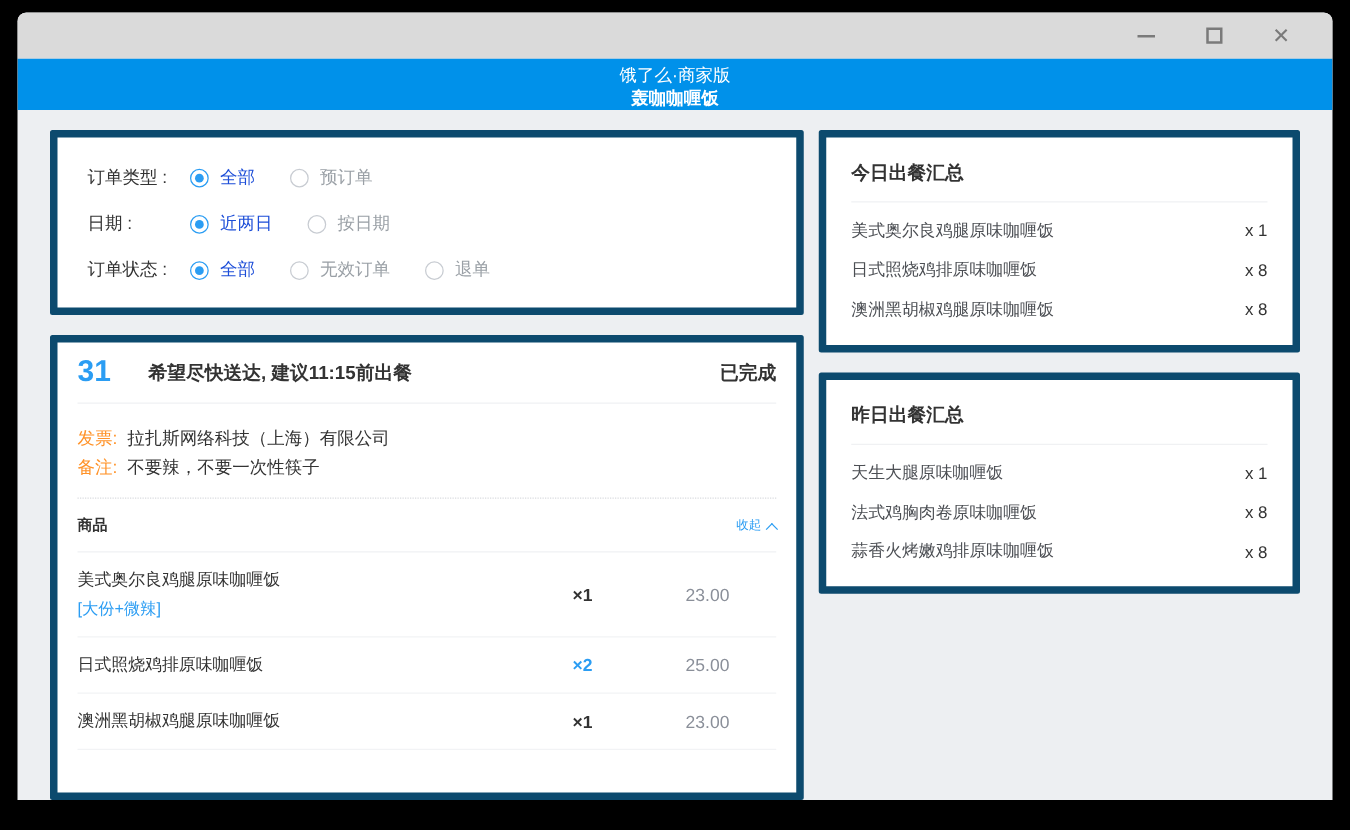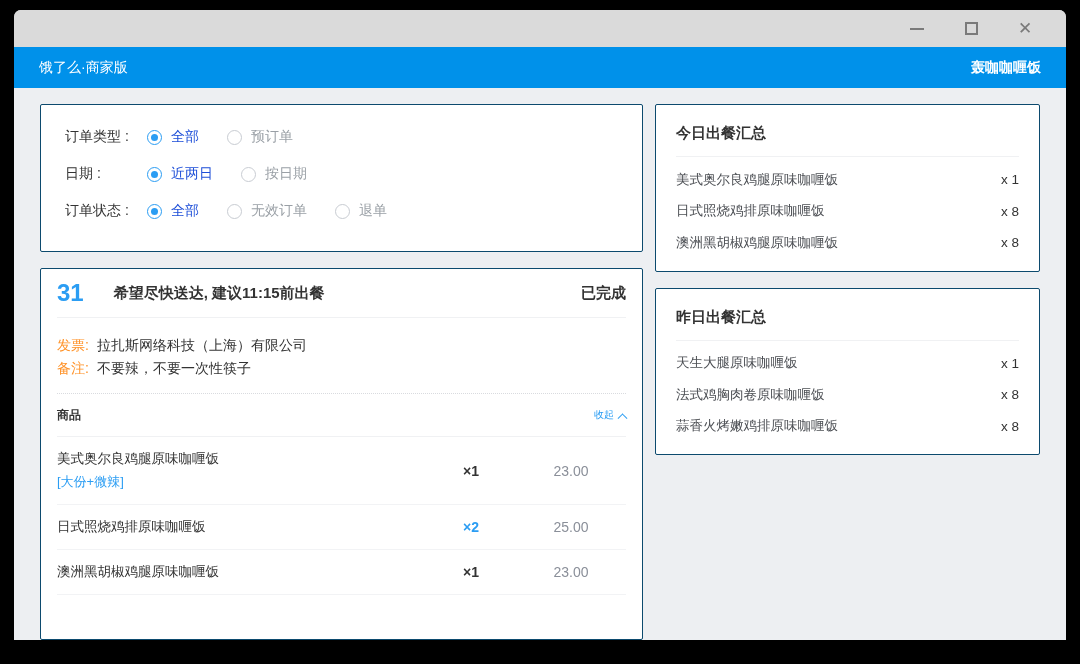--- a/index.html
+++ b/index.html
@@ -12,28 +12,28 @@
   .titlebar { height:37px; background:#dadada; display:flex; align-items:center;
     justify-content:flex-end; padding-right:24px; }
   .winbtn { width:34px; height:26px; display:flex; align-items:center; justify-content:center;
     margin-left:20px; cursor:default; }
   .glyph-min { width:14px; height:2px; background:#7a7a7a; }
   .glyph-max { width:13px; height:13px; border:2px solid #7a7a7a; }
   .glyph-close { font-size:17px; color:#7a7a7a; line-height:1; }
 
   
   .appbar { height:41px; background:#0091ea; color:#fff; display:flex;
-    align-items:center; justify-content:space-between; padding:0 25px; font-size:14px; }
+    align-items:center; justify-content:flex-end; padding:0 25px; font-size:14px;flex-direction:column; }
   .appbar .shop { font-weight:bold; }
 
   
   .content { height:552px; padding:16px 26px 0; display:flex; gap:12px; overflow:hidden; }
   .col-left { width:603px; display:flex; flex-direction:column; gap:16px; }
   .col-right { width:385px; display:flex; flex-direction:column; gap:16px; }
-  .card { background:#fff; border:1px solid #0c4a6e; border-radius:2px; }
+  .card { background:#fff; border:6px solid #0c4a6e; border-radius:2px; }
 
   
   .filter-card { height:148px; padding:20px 24px 0; }
   .filter-row { display:flex; align-items:center; height:24px; margin-bottom:13px; }
   .filter-label { width:82px; font-size:14px; color:#333; }
   .radio-opt { display:flex; align-items:center; margin-right:28px; cursor:pointer; }
   .radio { width:15px; height:15px; border-radius:50%; border:1px solid #c8ccd2;
     background:#fff; position:relative; margin-right:9px; flex:none; }
   .radio.on { border-color:#2b9df3; }
   .radio.on::after { content:''; position:absolute; left:3px; top:3px; right:3px; bottom:3px;

